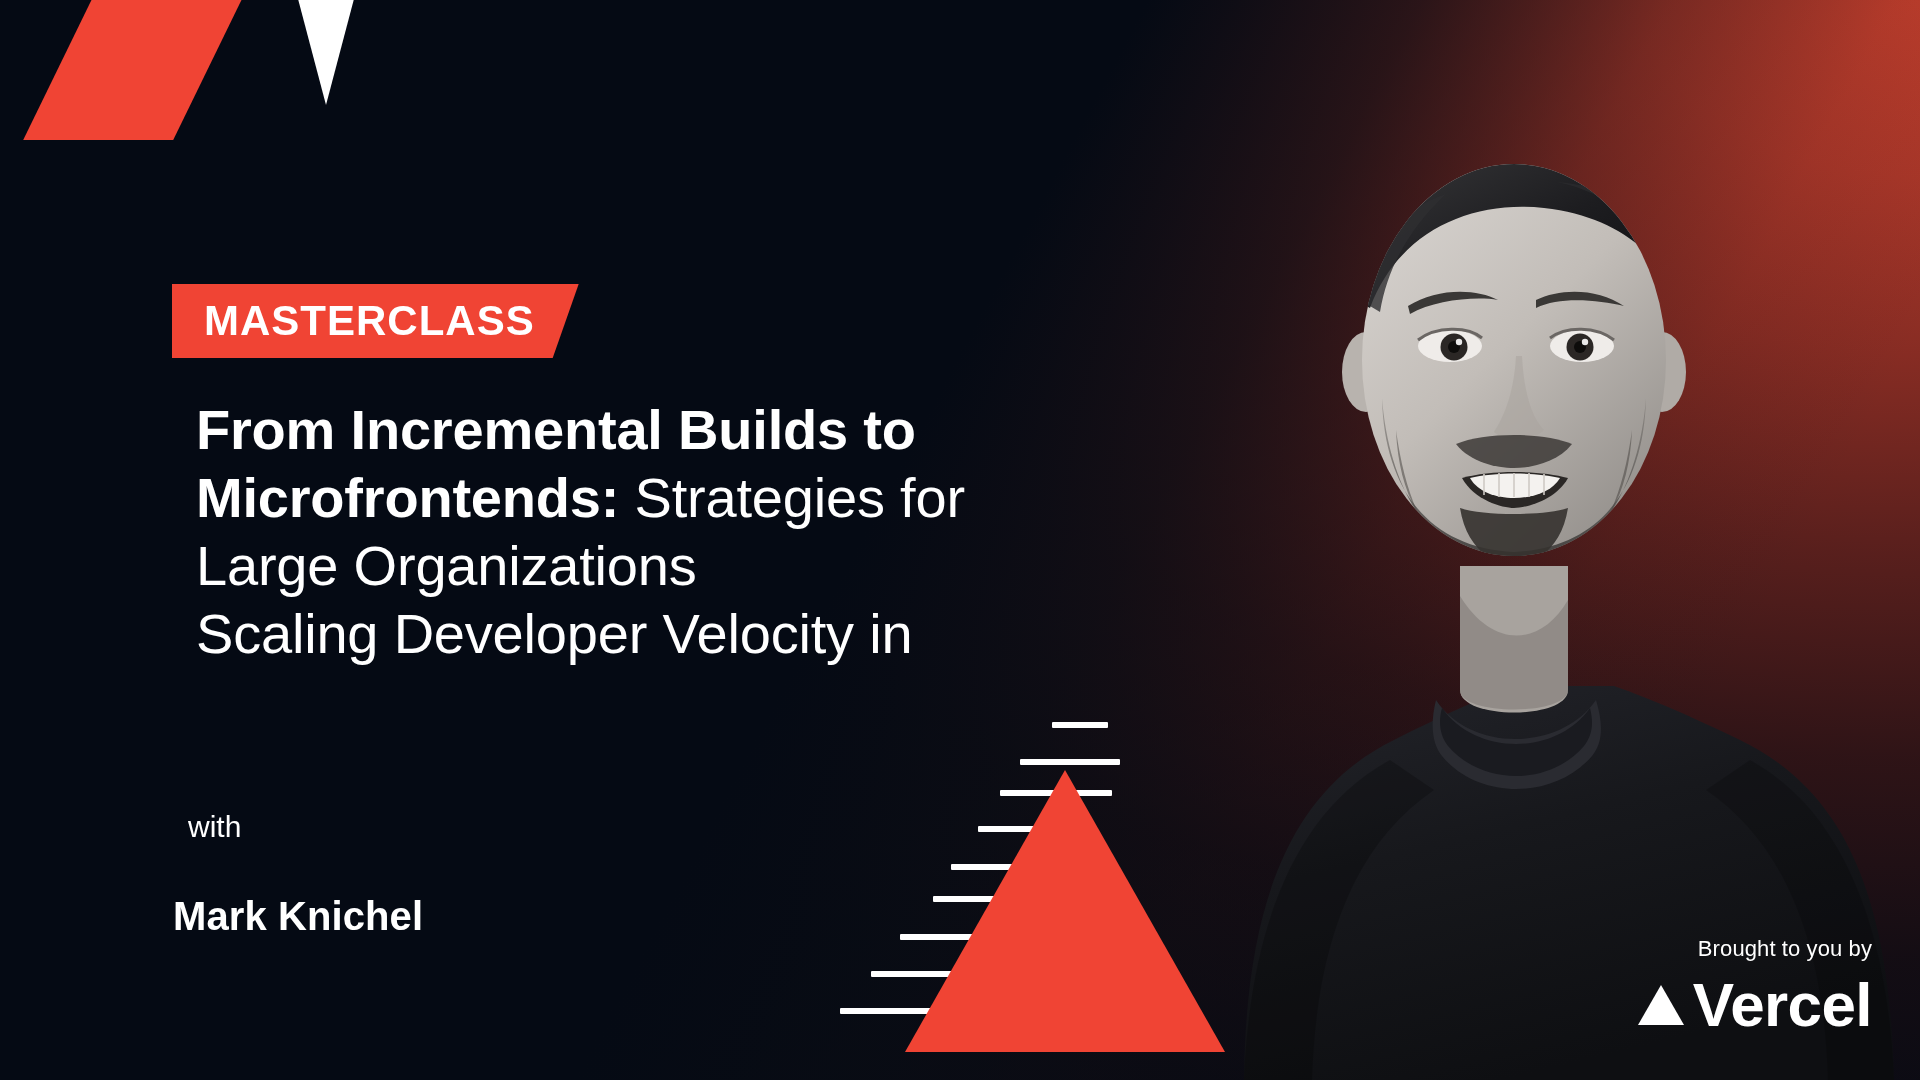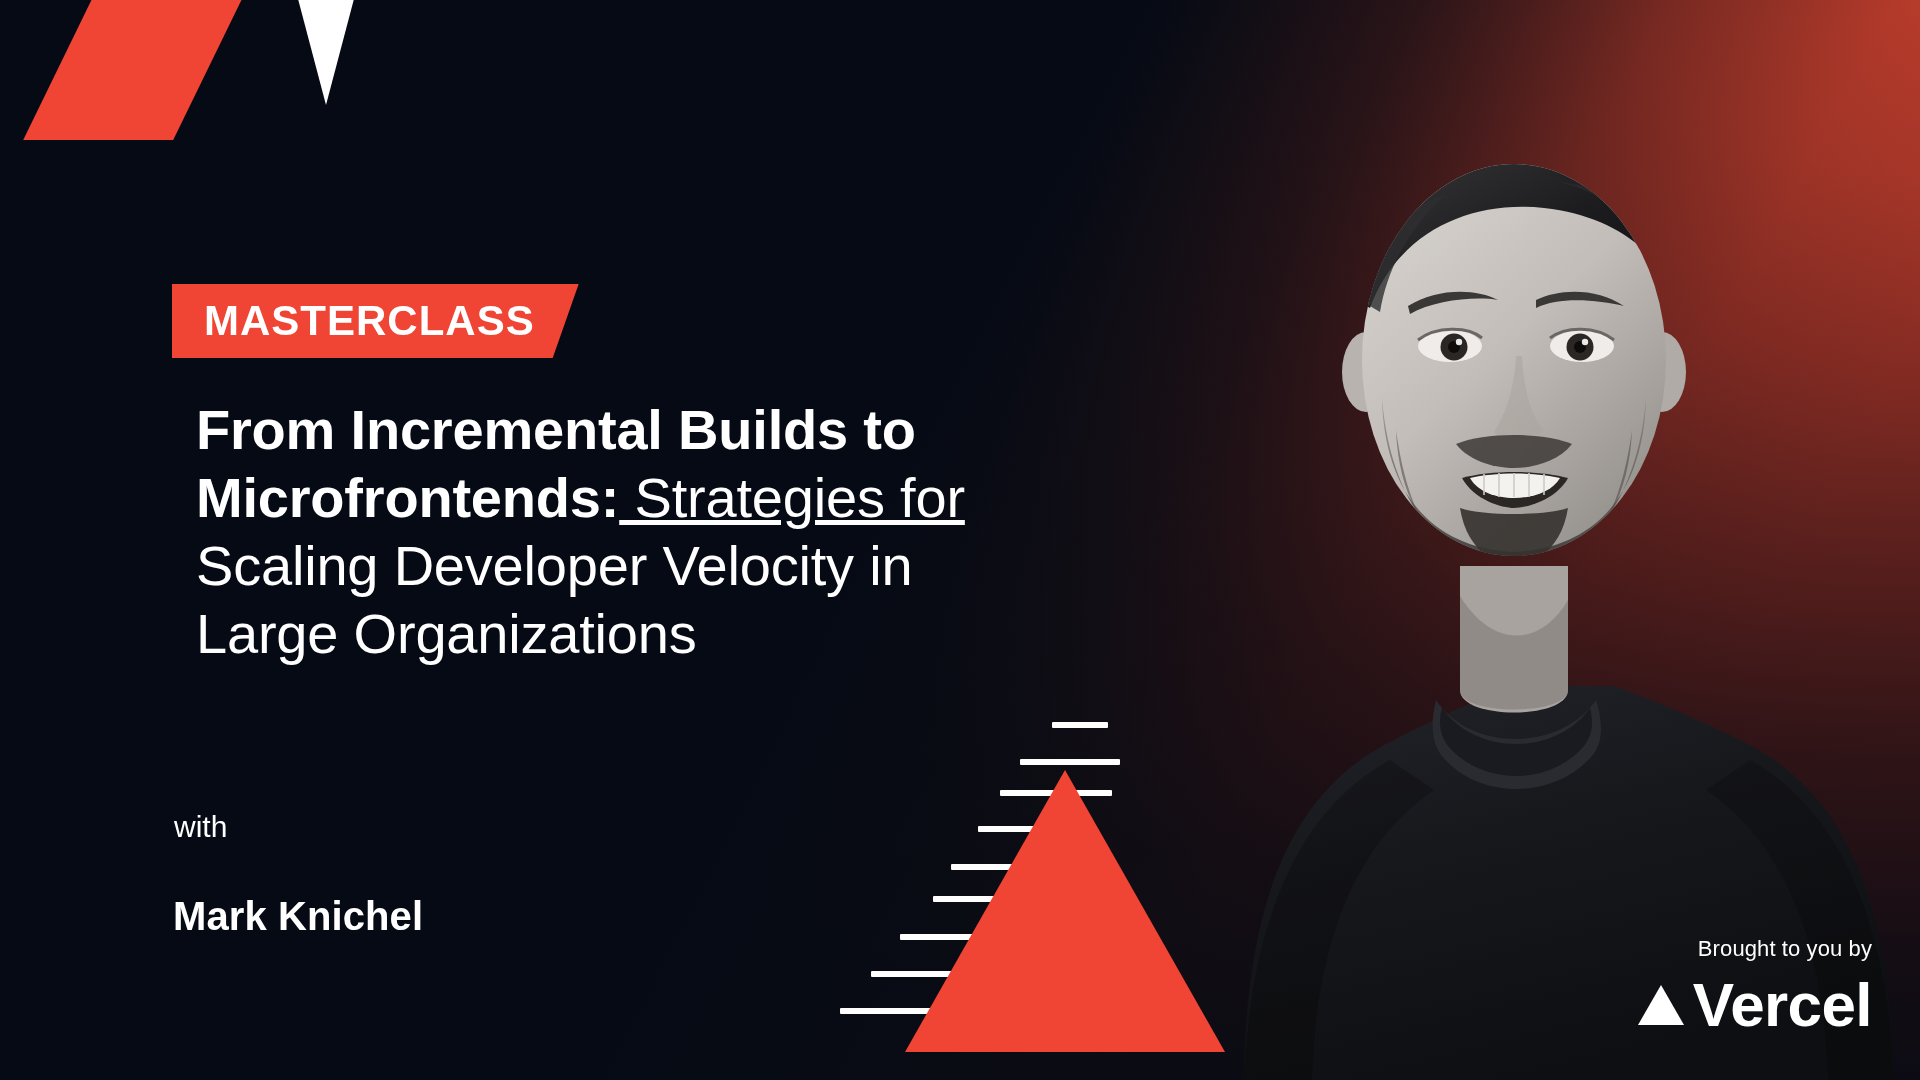--- a/index.html
+++ b/index.html
@@ -110,21 +110,21 @@
     color:#ffffff;
     font-size:56px;
     line-height:1.215;
     font-weight:400;
     letter-spacing:-0.2px;
     margin-left:24px;
   }
   .title .b { font-weight:700; }
 
   .with {
-    position:absolute; left:2px; top:812px;
+    position:absolute; left:16px; top:812px;
     color:#ffffff;
     font-size:30px;
     font-weight:400;
     line-height:1;
   }
   .speaker {
     position:absolute; left:1px; top:896px;
     color:#ffffff;
     font-size:40px;
     font-weight:700;
@@ -307,23 +307,23 @@
   </div>
 
   <div class="content">
 
     <div class="badge">
       <span class="badge-text">MASTERCLASS</span>
     </div>
 
     <div class="title">
       <span class="b" style="display: block;">From Incremental Builds to</span>
-      <span class="b" style="display: inline;">Microfrontends:</span><span style="display: inline; text-decoration: underline;"> Strategies for</span>
+      <span class="b" style="display: inline;">Microfrontends:</span><span style="display: inline;"> Strategies for</span>
+      <span style="display: block;">Large Organizations</span>
       <span style="display: block;">Scaling Developer Velocity in</span>
-      <span style="display: block;">Large Organizations</span>
     </div>
 
     <div class="with">with</div>
     <div class="speaker">Mark Knichel</div>
   </div>
 
   <div class="lockup">
     <div class="lockup-kicker">Brought to you by</div>
     <div class="lockup-brand">
       <span class="lockup-tri"></span>

